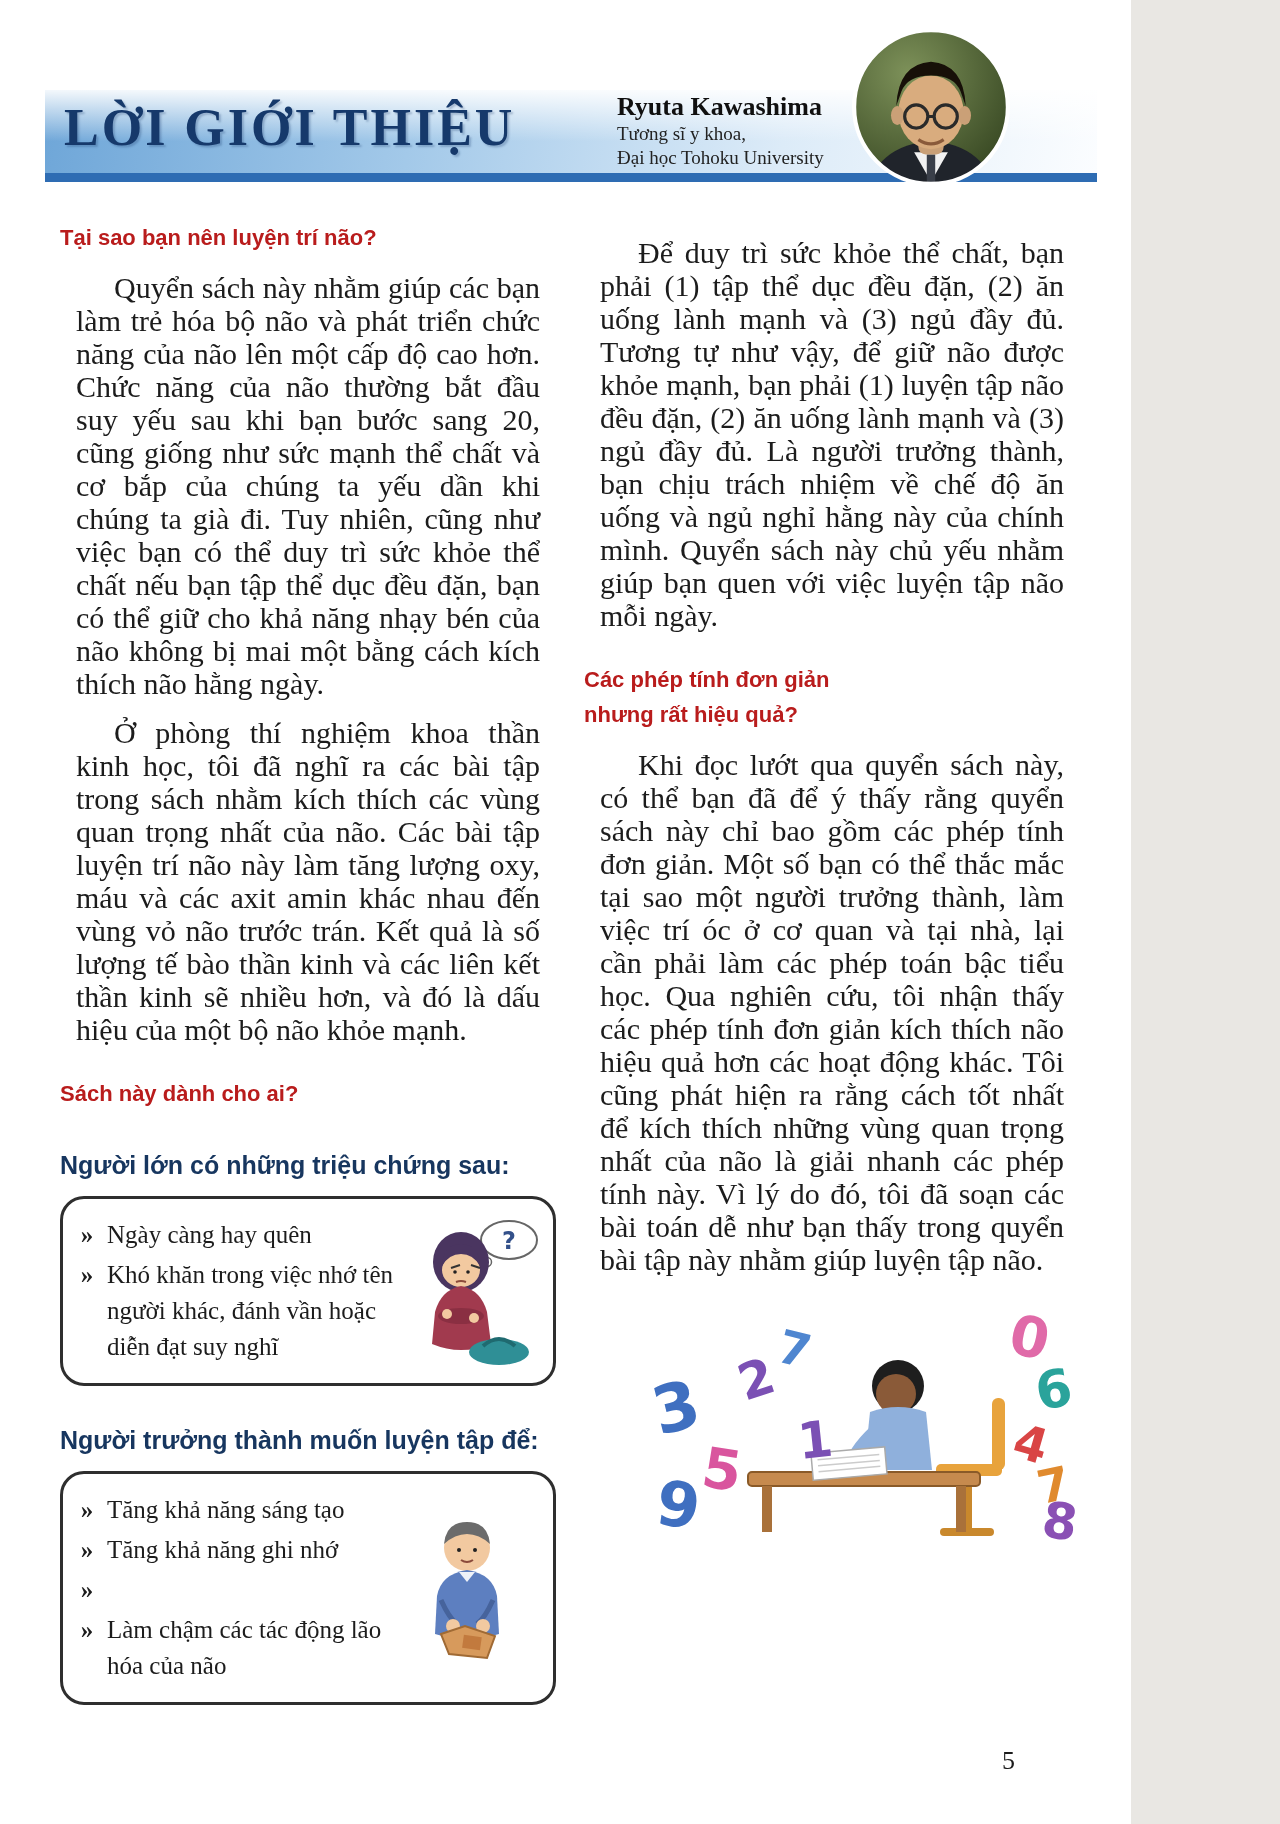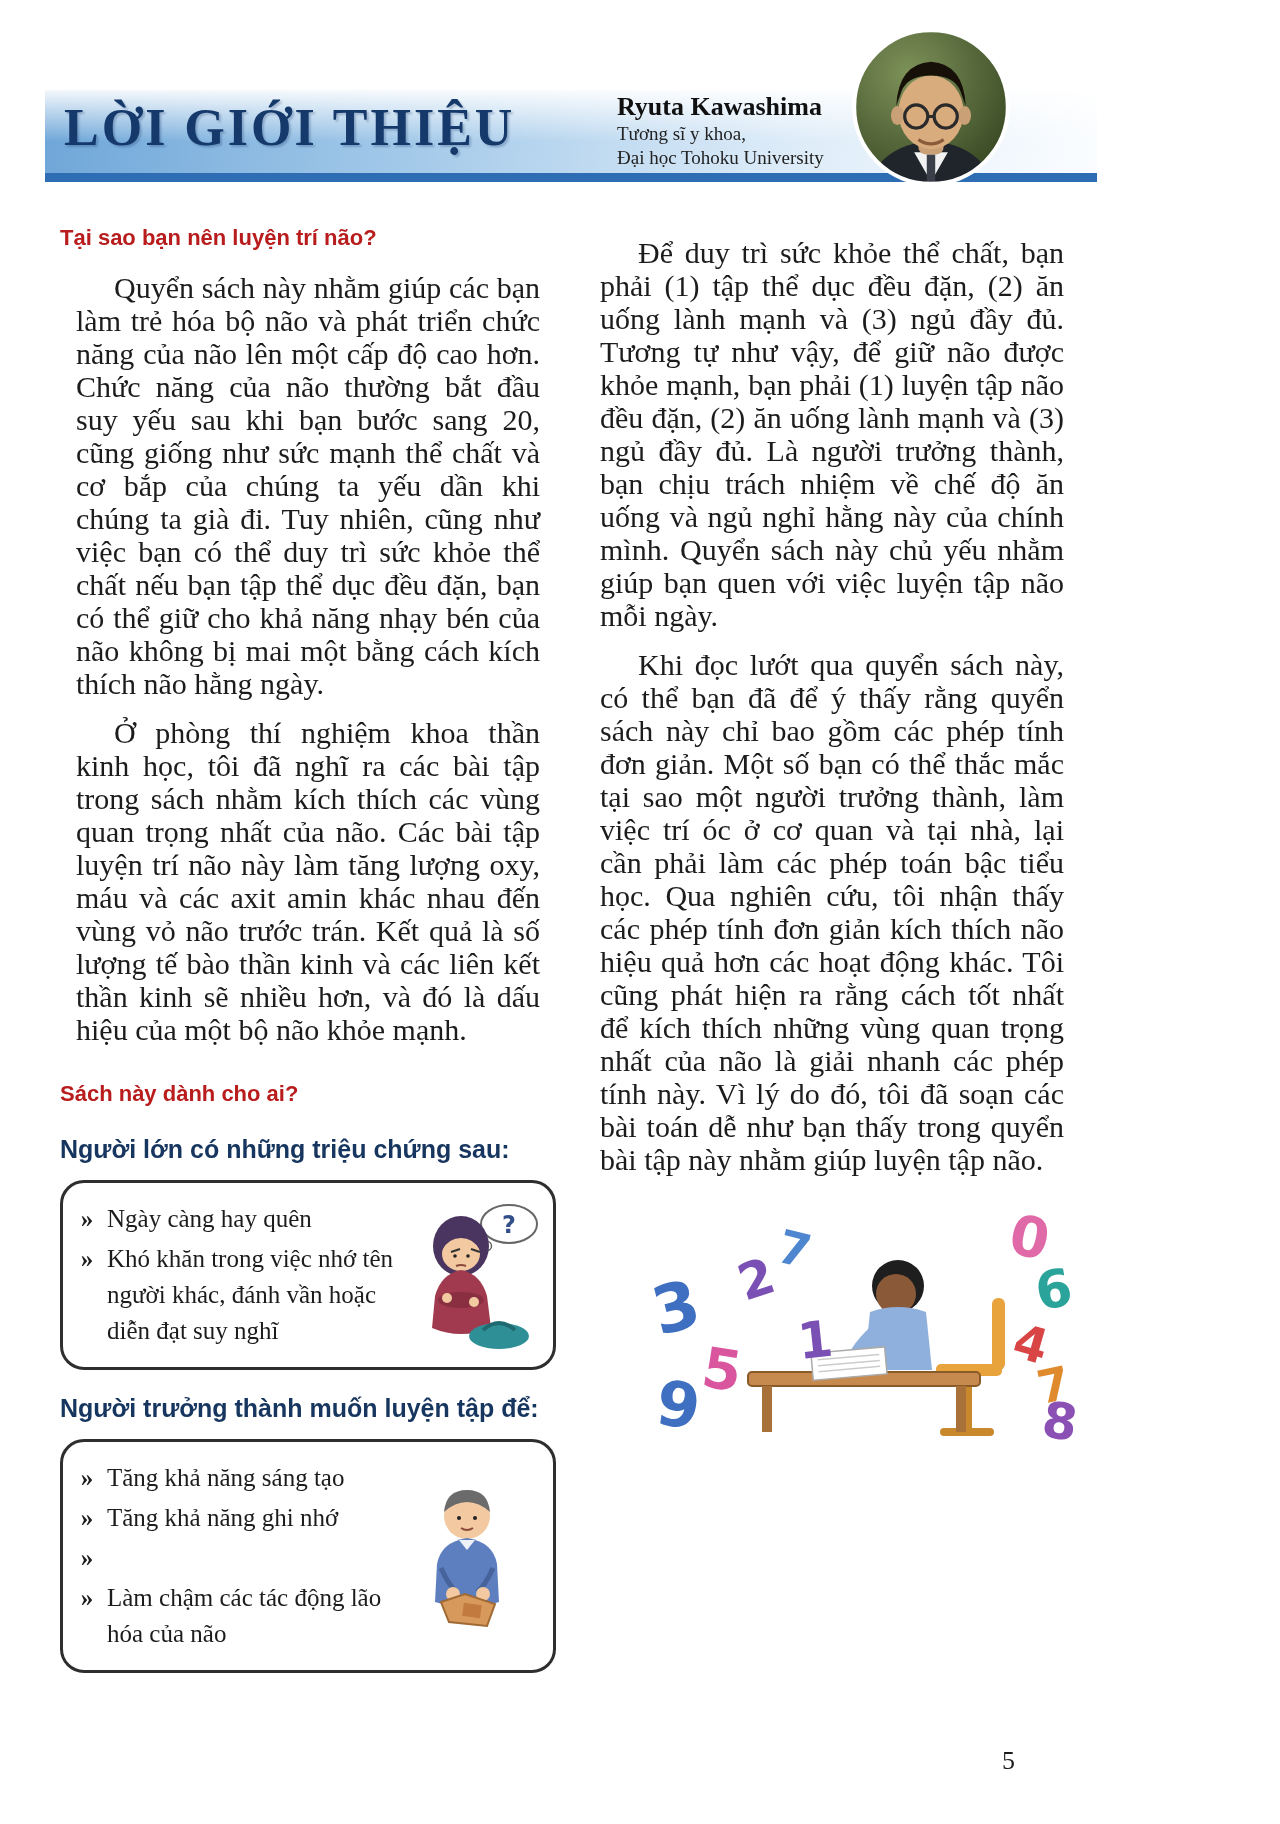--- a/index.html
+++ b/index.html
@@ -1,19 +1,19 @@
 <!DOCTYPE html>
 <html><head>
 <meta charset="utf-8">
 <style>
   * { box-sizing: border-box; }
   html, body { margin: 0; padding: 0; }
   body { width: 1280px; background: #e9e7e3; }
   .page {
-    position: relative; width: 1280px; height: 1824px;
+    position: relative; width: 1131px; height: 1824px;
     background: #ffffff; overflow: hidden;
     font-family: "Liberation Serif", serif; color: #1c1c1c;
   }
 
   
   .header-band {
     position: absolute; left: 45px; top: 90px; width: 1052px; height: 92px;
     border-bottom: 9px solid #2e6cb3;
     background-image:
       linear-gradient(to bottom, rgba(255,255,255,0.92), rgba(255,255,255,0) 62%),
@@ -42,21 +42,21 @@
   }
   .h2.spaced { margin-top: 30px; }
 
   p.body {
     font-size: 30px; line-height: 33px; text-align: justify;
     text-indent: 38px; margin: 16px;
   }
 
   .group-label {
     font-family: "Liberation Sans", sans-serif; font-weight: 700;
-    font-size: 25px; color: #17365f; margin: 24px 0 16px;
+    font-size: 25px; color: #17365f; margin: 40px 0 16px;
   }
 
   .box {
     border: 3px solid #2e2e2e; border-radius: 24px;
     padding: 14px 8px 14px 4px;
     display: flex; align-items: center; margin-bottom: 4px;
   }
   .box-list { flex: 1 1 auto; }
   .li { display: flex; font-size: 25px; line-height: 36px; margin: 4px 0; }
   .li-marker { flex: 0 0 40px; text-align: center; font-weight: 700; }
@@ -192,20 +192,22 @@
           <path d="M46,126 L70,118 L100,128 L92,150 L54,146 Z" fill="#d79a5c" stroke="#a06a34" stroke-width="2"></path>
           <rect x="68" y="128" width="18" height="13" fill="#c27a3e" transform="rotate(8 77 134)"></rect>
         </svg>
       </div>
     </div>
   </div>
 
   <div class="col col-right">
     <p class="body">Để duy trì sức khỏe thể chất, bạn phải (1) tập thể dục đều đặn, (2) ăn uống lành mạnh và (3) ngủ đầy đủ. Tương tự như vậy, để giữ não được khỏe mạnh, bạn phải (1) luyện tập não đều đặn, (2) ăn uống lành mạnh và (3) ngủ đầy đủ. Là người trưởng thành, bạn chịu trách nhiệm về chế độ ăn uống và ngủ nghỉ hằng này của chính mình. Quyển sách này chủ yếu nhằm giúp bạn quen với việc luyện tập não mỗi ngày.</p>
 
+    <div class="h2 spaced">Các phép tính đơn giản
+nhưng rất hiệu quả?</div>
     <p class="body">Khi đọc lướt qua quyển sách này, có thể bạn đã để ý thấy rằng quyển sách này chỉ bao gồm các phép tính đơn giản. Một số bạn có thể thắc mắc tại sao một người trưởng thành, làm việc trí óc ở cơ quan và tại nhà, lại cần phải làm các phép toán bậc tiểu học. Qua nghiên cứu, tôi nhận thấy các phép tính đơn giản kích thích não hiệu quả hơn các hoạt động khác. Tôi cũng phát hiện ra rằng cách tốt nhất để kích thích những vùng quan trọng nhất của não là giải nhanh các phép tính này. Vì lý do đó, tôi đã soạn các bài toán dễ như bạn thấy trong quyển bài tập này nhằm giúp luyện tập não.</p>
 
     <div class="bottom-illustration">
       <svg viewBox="0 0 440 250" width="440" height="250">
 
         <rect x="296" y="172" width="66" height="12" rx="5" fill="#e8a33c"></rect>
         <rect x="352" y="106" width="13" height="72" rx="6" fill="#e8a33c"></rect>
         <rect x="322" y="184" width="10" height="54" fill="#c9882c"></rect>
         <rect x="300" y="236" width="54" height="8" rx="4" fill="#c9882c"></rect>
 

